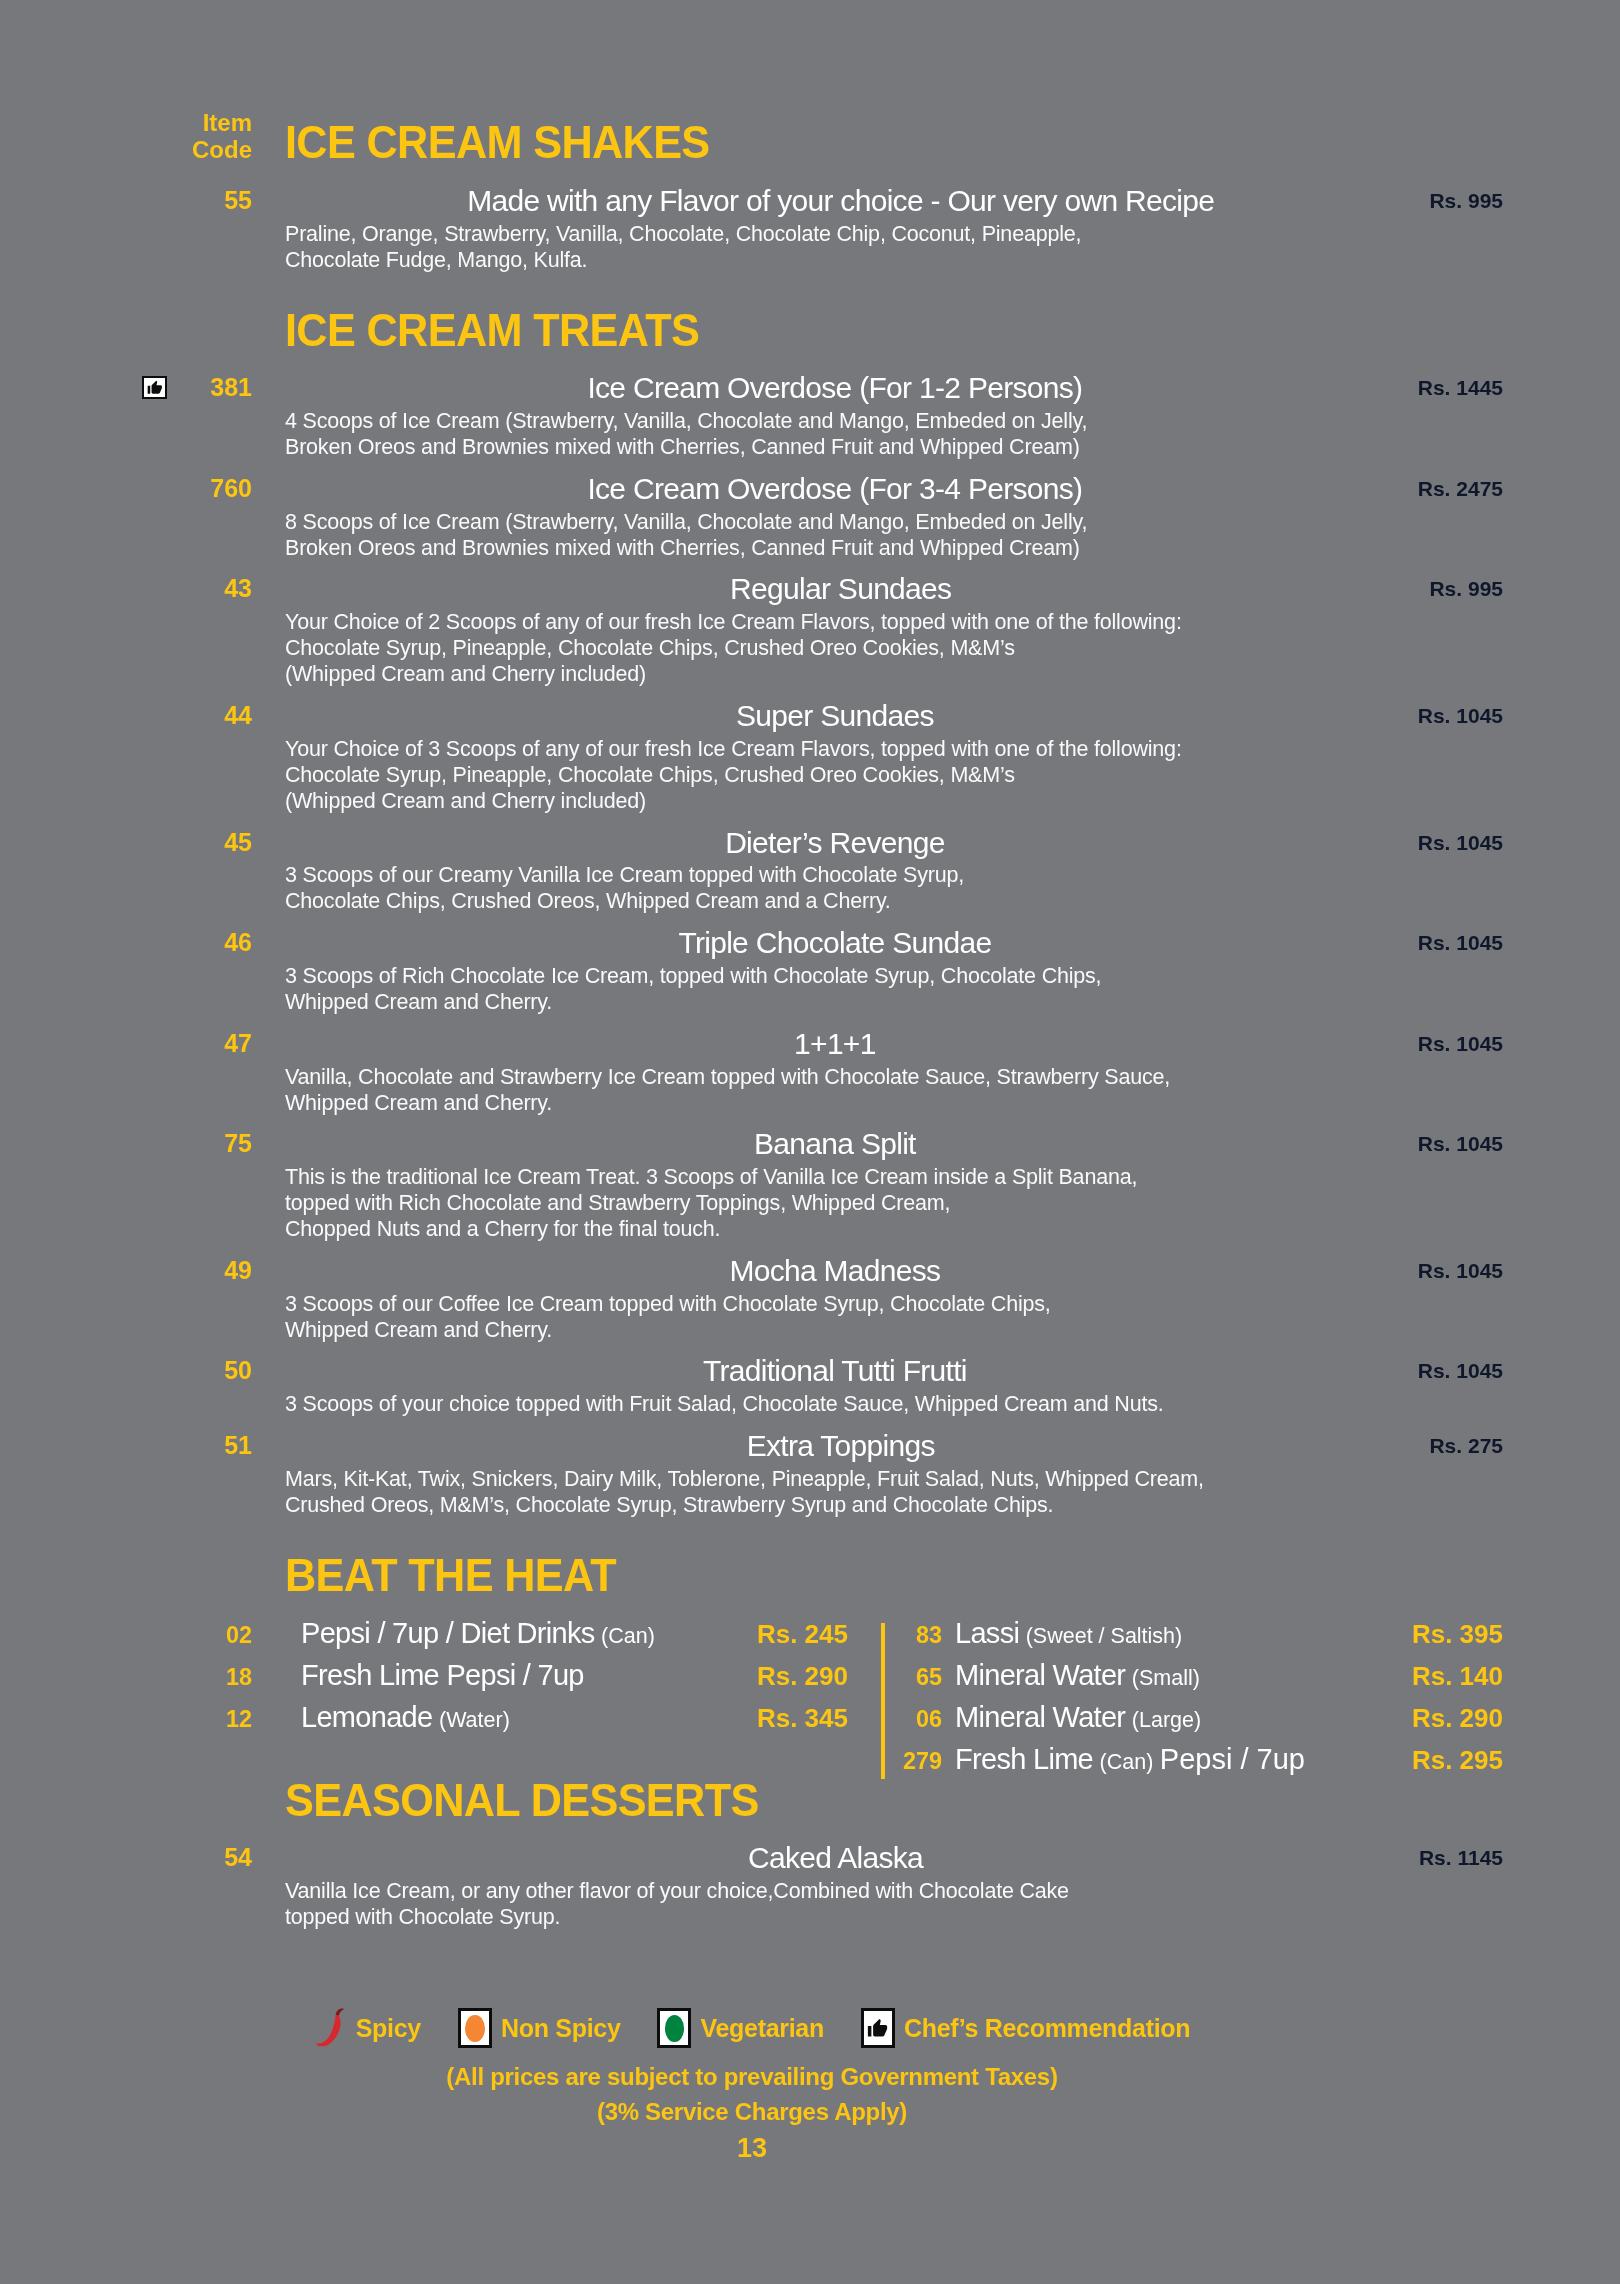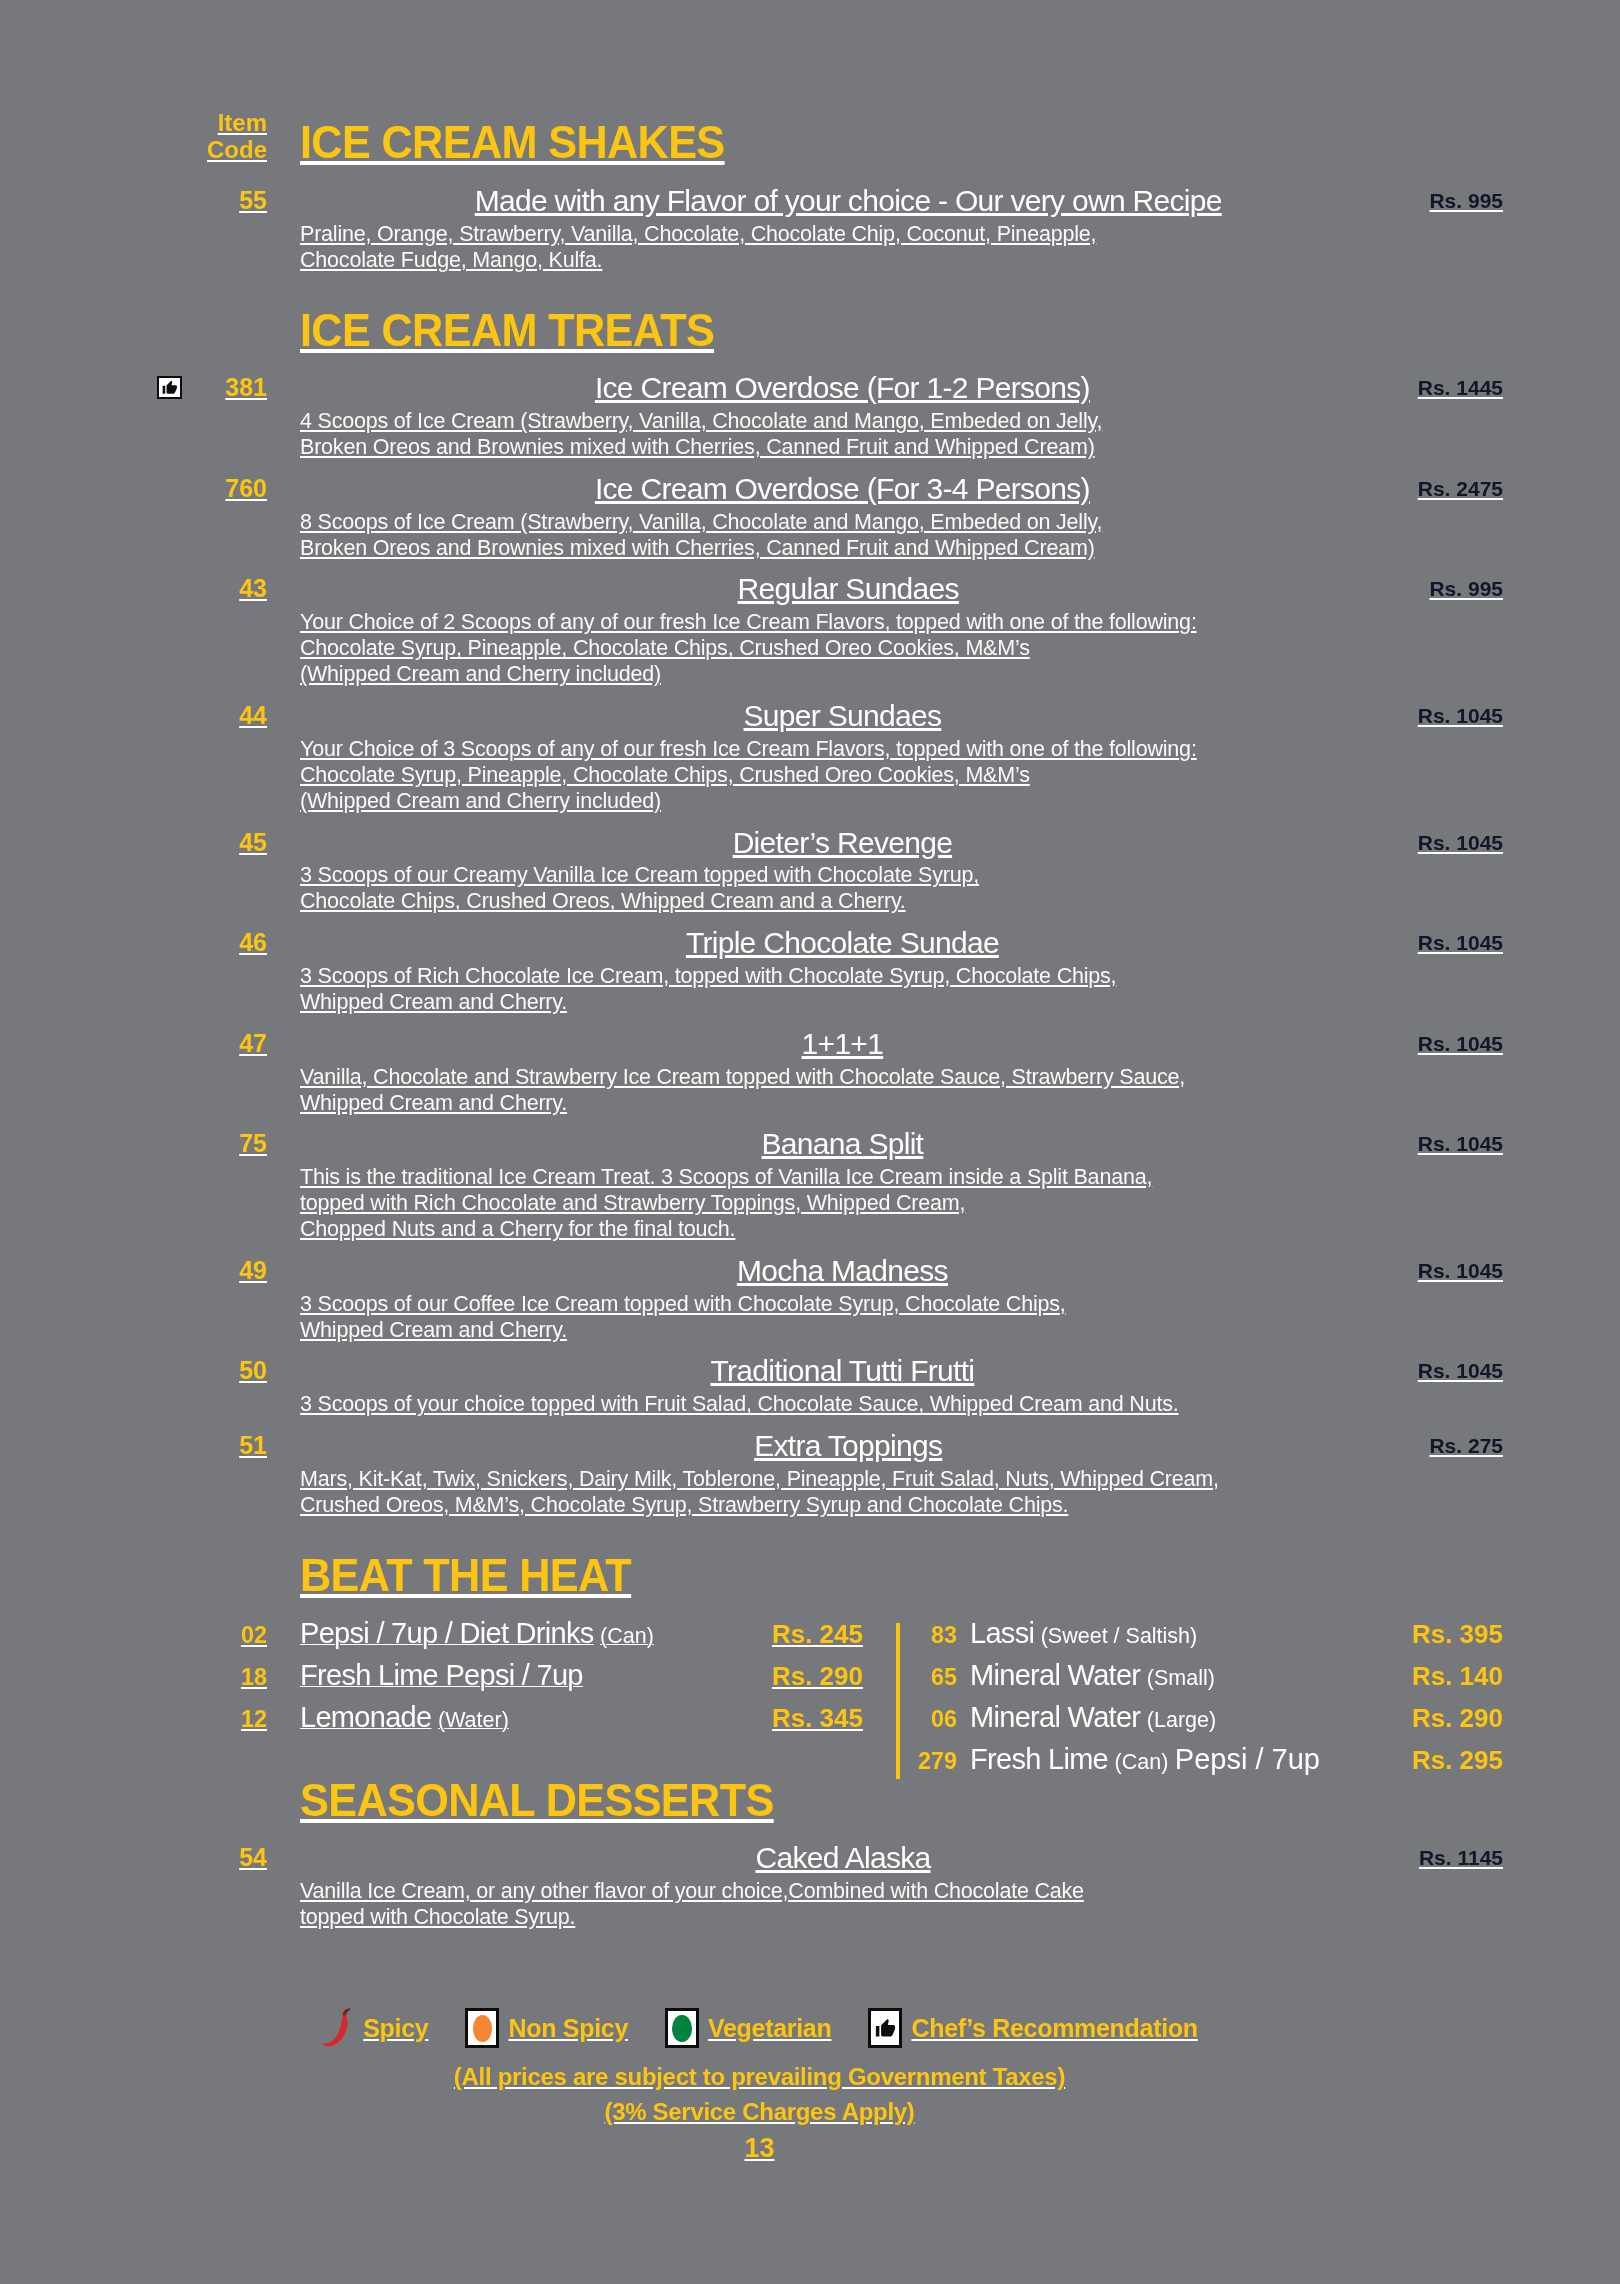--- a/index.html
+++ b/index.html
@@ -4,21 +4,21 @@
 <style>
   html,body { margin:0; padding:0; }
   .page {
     position:relative;
     width:1620px; height:2284px;
     background:#77787B;
     overflow:hidden;
     font-family:"Liberation Sans", sans-serif;
     color:#ffffff;
   }
-  .content { padding:109px 117px 0 16px;text-decoration:underline; }
+  .content { padding:109px 117px 0 1px; }
 
   .row { display:grid; grid-template-columns:251px 1fr auto; column-gap:33px; }
 
   
   .title-row { align-items:end; margin-bottom:15.6px; }
   .title-row.spaced { margin-top:31px; }
   .section-title {
     grid-column:2 / 4;
     font-size:47px; line-height:52px;
     font-weight:bold; color:#FBC512;
@@ -59,21 +59,21 @@
   
   .beverages { position:relative; }
   .bev-col-left { width:847px; }
   .bev-col-right { position:absolute; left:901px; top:0; right:0; }
   .bev-divider {
     position:absolute; left:880px; top:6.5px;
     width:3.9px; height:156px; background:#FBC512;
   }
   .bev-row {
     display:grid; grid-template-columns:251px 1fr auto;
-    column-gap:33px; align-items:baseline; height:42px;
+    column-gap:49px; align-items:baseline; height:42px;
   }
   .bev-col-right .bev-row { grid-template-columns:40px 1fr auto; column-gap:13px; }
   .bev-code { text-align:right; color:#FBC512; font-weight:bold; font-size:23.4px; }
   .bev-name { font-size:29px; letter-spacing:-0.7px; white-space:nowrap; }
   .bev-q { font-size:21.5px; margin-left:6.5px; }
   .bev-post { font-size:29px; margin-left:6.5px; }
   .bev-price { color:#FBC512; font-weight:bold; font-size:26px; white-space:nowrap; }
 
   
   .legend {

